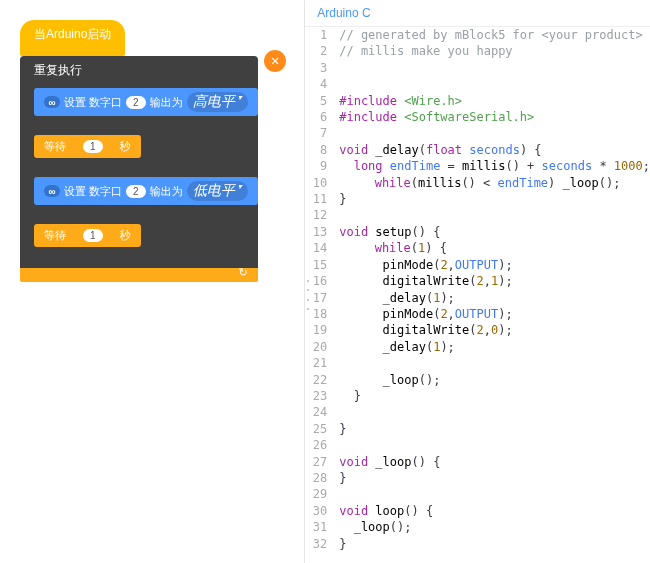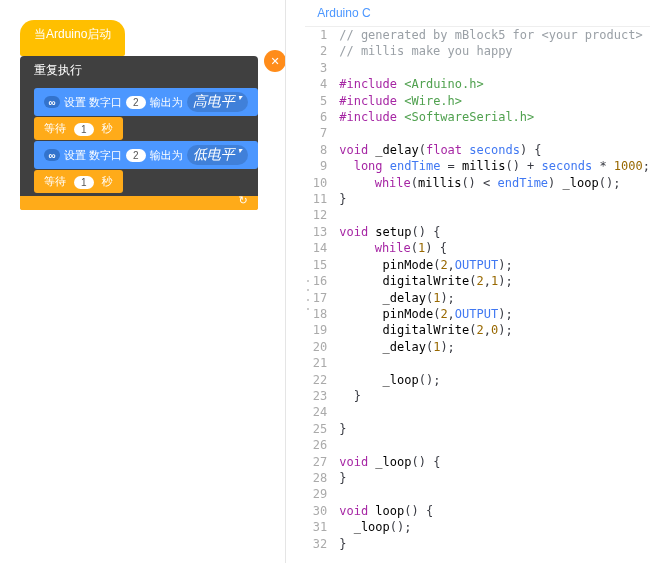--- a/index.html
+++ b/index.html
@@ -18,21 +18,20 @@
     position: relative;
     padding: 20px 0 0 20px;
   }
   .right-pane {
     flex: 1;
     height: 100%;
     display: flex;
     flex-direction: column;
     border-left: 1px solid #e5e5e5;
     position: relative;
-    padding-left: 19px;
   }
   .divider-handle {
     position: absolute;
     left: 305px;
     top: 280px;
     width: 6px;
     height: 30px;
     display: flex;
     flex-direction: column;
     justify-content: space-between;
@@ -92,27 +91,27 @@
     font-size: 11px;
     padding: 4px 10px;
     border-radius: 3px;
     margin: 1px 0;
     width: fit-content;
     white-space: nowrap;
   }
   .wait-block {
     background: #ffab19;
     display: flex;
-    align-items: flex-end;
-    gap: 8px;
+    align-items: center;
+    gap: 17px;
     color: #fff;
     font-size: 11px;
     padding: 4px 10px;
     border-radius: 3px;
-    margin: 1px 0;
+    margin: 19px 0;
     width: fit-content;
   }
   .infinity-icon {
     display: inline-flex;
     align-items: center;
     justify-content: center;
     width: 16px; height: 12px;
     background: #3373cc;
     border-radius: 6px;
     font-size: 10px;
@@ -257,21 +256,21 @@
     <span></span>
     <span></span>
 </div>
 
 <div class="right-pane">
   <div class="code-header">Arduino C</div>
   <div class="code-area" id="code-area">
       <div class="code-line"><div class="gutter">1</div><div class="code-content"><span class="c-comment">// generated by mBlock5 for &lt;your product&gt;</span></div></div>
       <div class="code-line"><div class="gutter">2</div><div class="code-content"><span class="c-comment">// millis make you happy</span></div></div>
       <div class="code-line"><div class="gutter">3</div><div class="code-content">&nbsp;</div></div>
-      <div class="code-line"><div class="gutter">4</div><div class="code-content"><span class="c-pre">#include</span> <span class="c-string">&lt;Arduino.h&gt;</span></div></div>
+      <div class="code-line"><div class="gutter">4</div></div>
       <div class="code-line"><div class="gutter">5</div><div class="code-content"><span class="c-pre">#include</span> <span class="c-string">&lt;Wire.h&gt;</span></div></div>
       <div class="code-line"><div class="gutter">6</div><div class="code-content"><span class="c-pre">#include</span> <span class="c-string">&lt;SoftwareSerial.h&gt;</span></div></div>
       <div class="code-line"><div class="gutter">7</div><div class="code-content">&nbsp;</div></div>
       <div class="code-line"><div class="gutter">8</div><div class="code-content"><span class="c-type">void</span> <span class="c-func">_delay</span><span class="c-plain">(</span><span class="c-type">float</span> <span class="c-ident">seconds</span><span class="c-plain">) {</span></div></div>
       <div class="code-line"><div class="gutter">9</div><div class="code-content">  <span class="c-type">long</span> <span class="c-ident">endTime</span> <span class="c-plain">=</span> <span class="c-func">millis</span><span class="c-plain">() +</span> <span class="c-ident">seconds</span> <span class="c-plain">*</span> <span class="c-num">1000</span><span class="c-plain">;</span></div></div>
       <div class="code-line"><div class="gutter">10</div><div class="code-content">  <span class="c-keyword">while</span><span class="c-plain">(</span><span class="c-func">millis</span><span class="c-plain">() &lt;</span> <span class="c-ident">endTime</span><span class="c-plain">)</span> <span class="c-func">_loop</span><span class="c-plain">();</span></div></div>
       <div class="code-line"><div class="gutter">11</div><div class="code-content"><span class="c-plain">}</span></div></div>
       <div class="code-line"><div class="gutter">12</div><div class="code-content">&nbsp;</div></div>
       <div class="code-line"><div class="gutter">13</div><div class="code-content"><span class="c-type">void</span> <span class="c-func">setup</span><span class="c-plain">() {</span></div></div>
       <div class="code-line"><div class="gutter">14</div><div class="code-content">  <span class="c-keyword">while</span><span class="c-plain">(</span><span class="c-num">1</span><span class="c-plain">) {</span></div></div>

